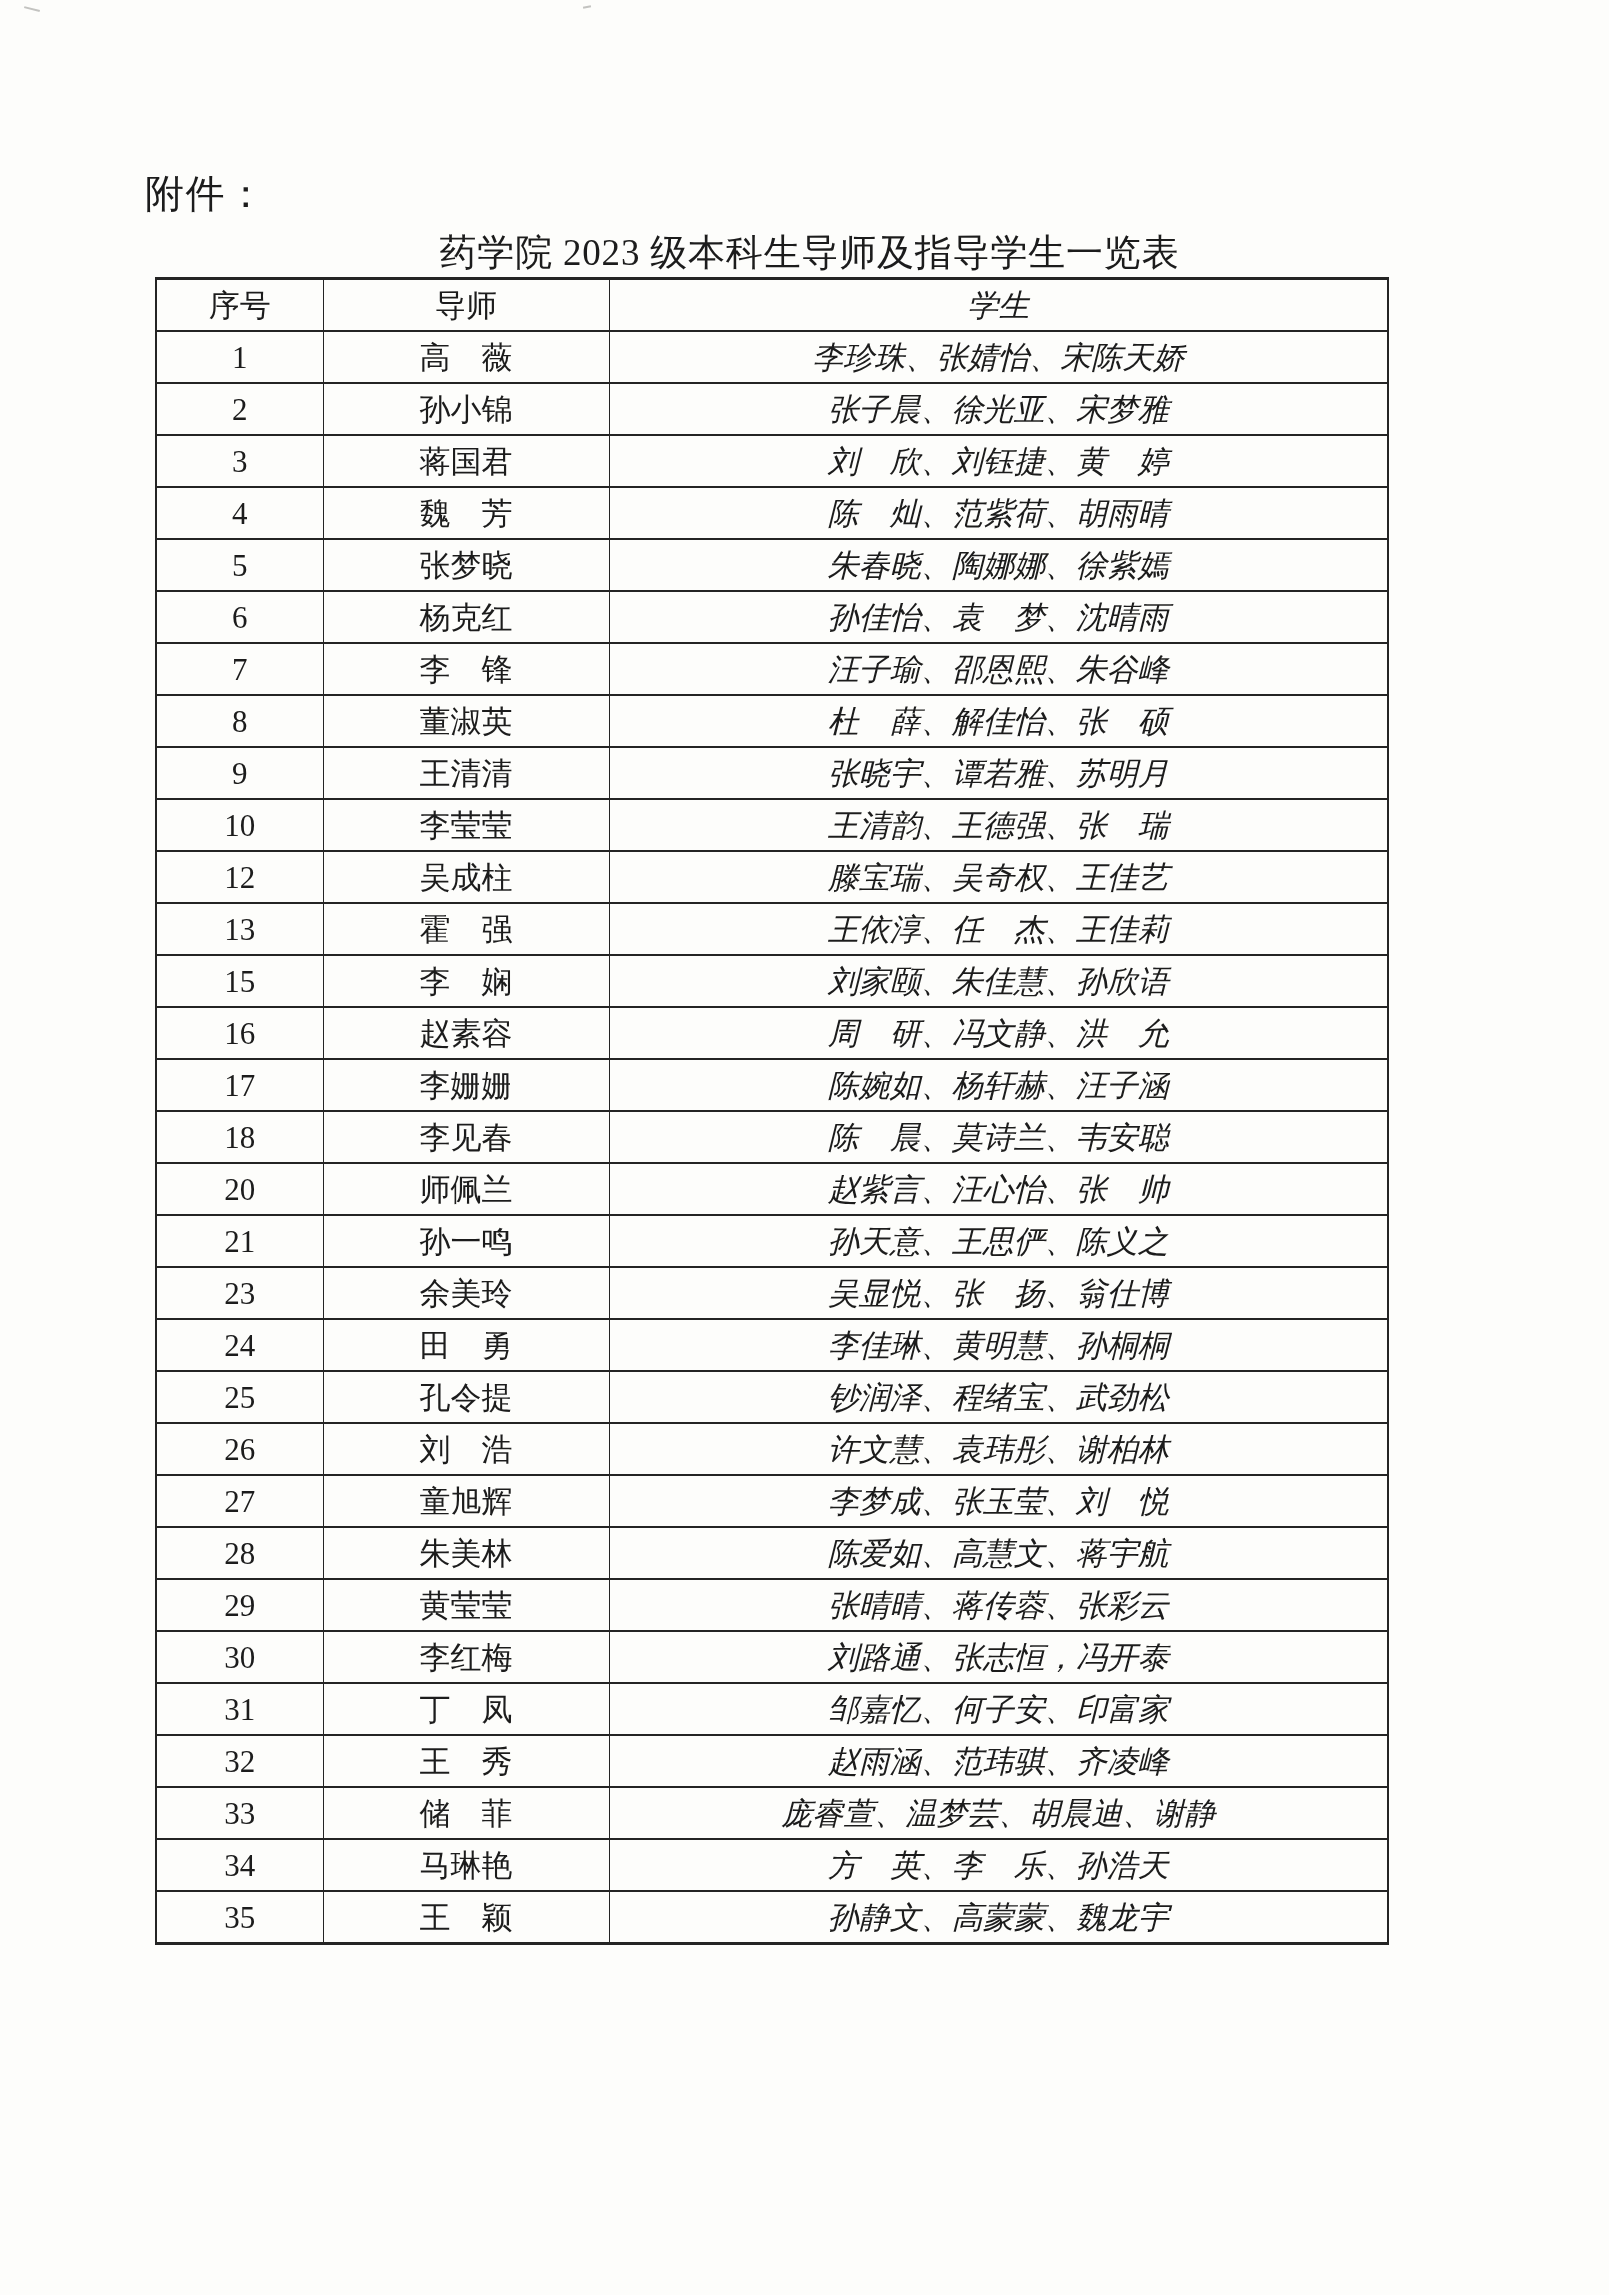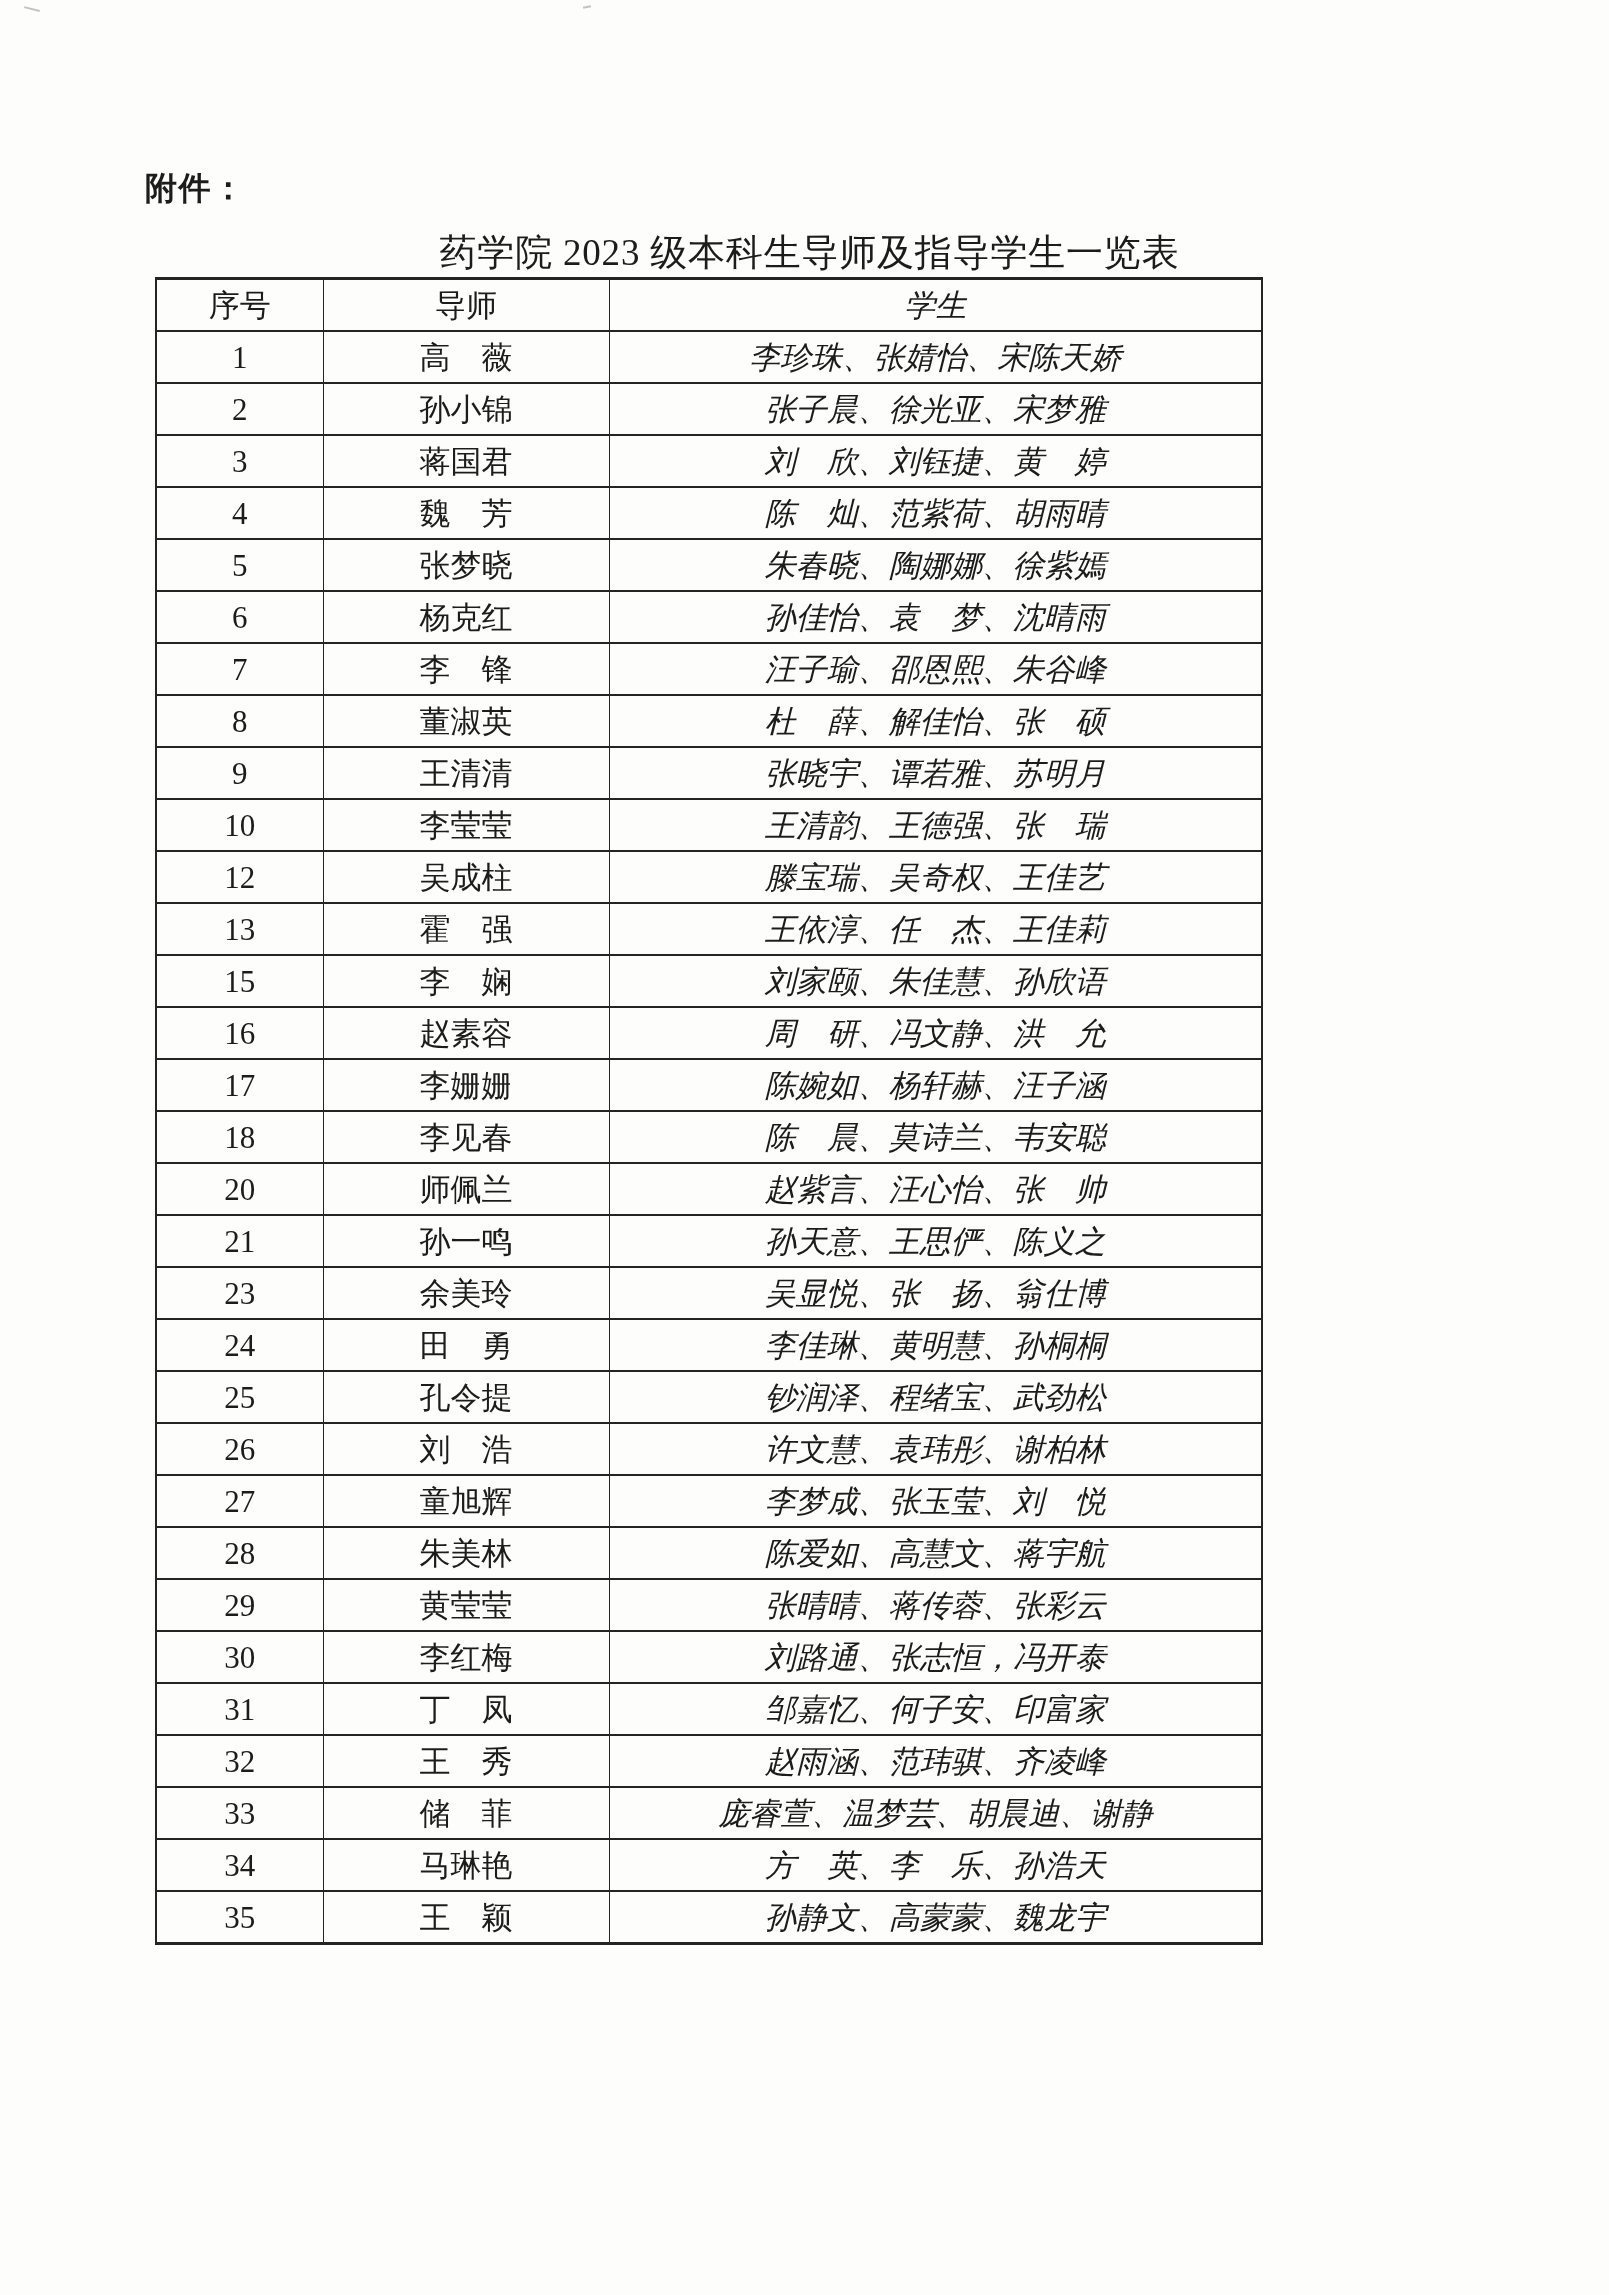--- a/index.html
+++ b/index.html
@@ -11,38 +11,38 @@
   .page{
     position:relative;
     width:1610px;height:2295px;
     background:var(--page-bg,#fdfdfb);
     color:var(--ink,#1c1c1c);
     overflow:hidden;
   }
   .attachment-label{
     position:absolute;
     left:145px;top:167px;
-    font-size:32px;
-    font-weight:bold;
+    font-size:39px;
+    font-weight:normal;
     letter-spacing:1.6px;
   }
   .doc-title{
     position:absolute;
     left:155px;top:228px;
     width:1309px;
     text-align:center;
     font-size:37px;
     font-weight:normal;
     letter-spacing:0.8px;
     white-space:nowrap;
   }
   table.roster{
     position:absolute;
     left:155px;top:277px;
-    width:1108px;
+    width:1234px;
     border-collapse:collapse;
     table-layout:fixed;
   }
   table.roster th,
   table.roster td{
     border:1.6px solid var(--line,#242424);
     border-top-width:2.4px;
     border-bottom-width:2.4px;
     height:50px;
     padding:0;

